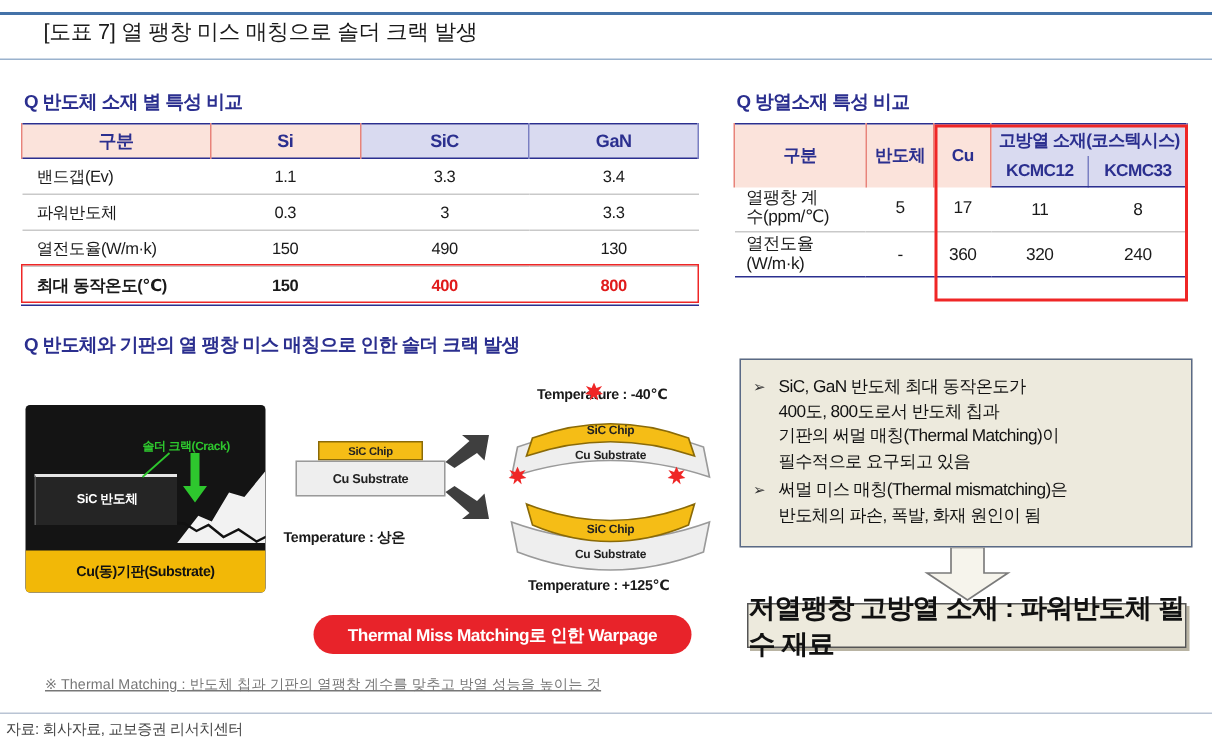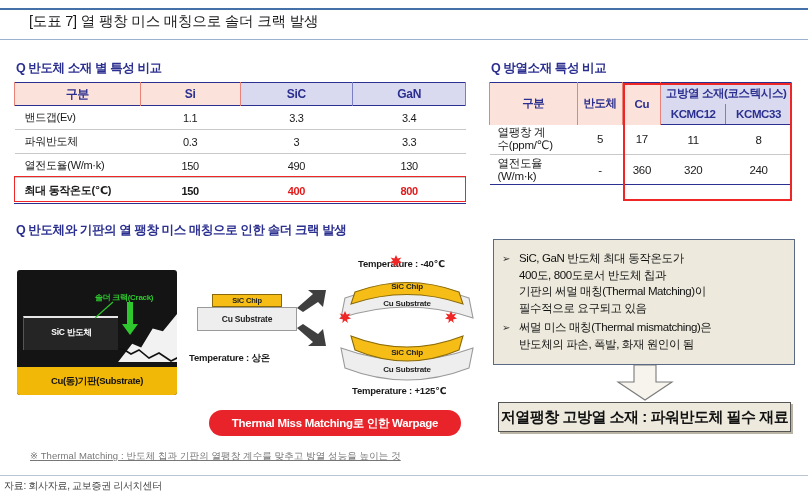--- a/index.html
+++ b/index.html
@@ -174,21 +174,21 @@
 
   #down-arrow { position:absolute; left:616px; top:365px; }
 
   #concl-box {
     position:absolute; left:498px; top:402px; width:293px; height:30px;
     background:#edeadd; border:1.2px solid #555;
     box-shadow:2px 2px 0 #b9b4a3;
     display:flex; align-items:center; justify-content:center;
   }
   #concl-box span {
-    font-size:15px; font-weight:bold; color:#111; letter-spacing:-0.5px;
+    font-size:18px; font-weight:bold; color:#111; letter-spacing:-0.5px;
   }
 
   
   #source-bar {
     position:absolute; left:0; top:475px; width:808px;
     border-top:1px solid #b9c4d4;
   }
   #source-text {
     position:absolute; left:4px; top:479px;
     font-size:10px; color:#444; letter-spacing:-0.3px;

